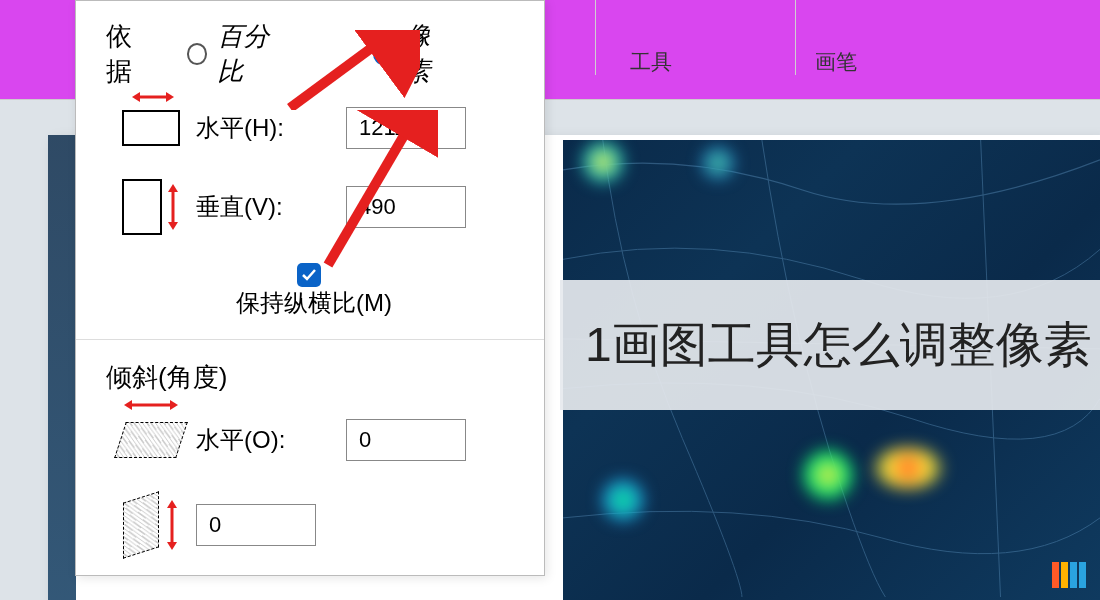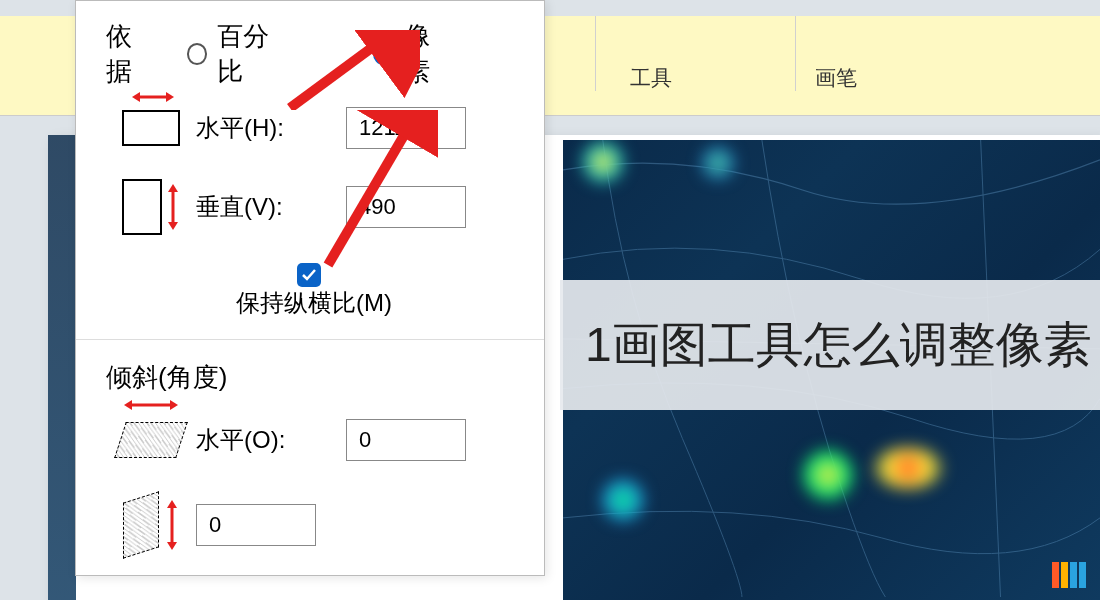--- a/index.html
+++ b/index.html
@@ -6,23 +6,23 @@
     body {
       font-family: "Microsoft YaHei", "SimSun", sans-serif;
       background: #dde3e8;
       width: 1100px;
       height: 600px;
       overflow: hidden;
       position: relative;
     }
     .ribbon-bg {
       position: absolute;
-      top: 16px; left: 0; right: 0;
+      top: 0; left: 0; right: 0;
       height: 100px;
-      background: #fef9c3;
+      background: #d946ef;
       border-bottom: 1px solid #ccc;
     }
     .ribbon-label {
       position: absolute;
       font-size: 21px;
       color: #333;
       top: 48px;
     }
     .ribbon-divider {
       position: absolute;
@@ -55,20 +55,21 @@
     }
     .by-label {
       font-size: 26px;
       margin-right: 18px;
     }
     .radio-group {
       display: flex;
       align-items: center;
       margin-right: 70px;
       cursor: pointer;
+      font-style: italic;
     }
     .radio {
       width: 22px;
       height: 22px;
       border-radius: 50%;
       border: 2px solid #555;
       margin-right: 10px;
       display: inline-block;
       position: relative;
     }

